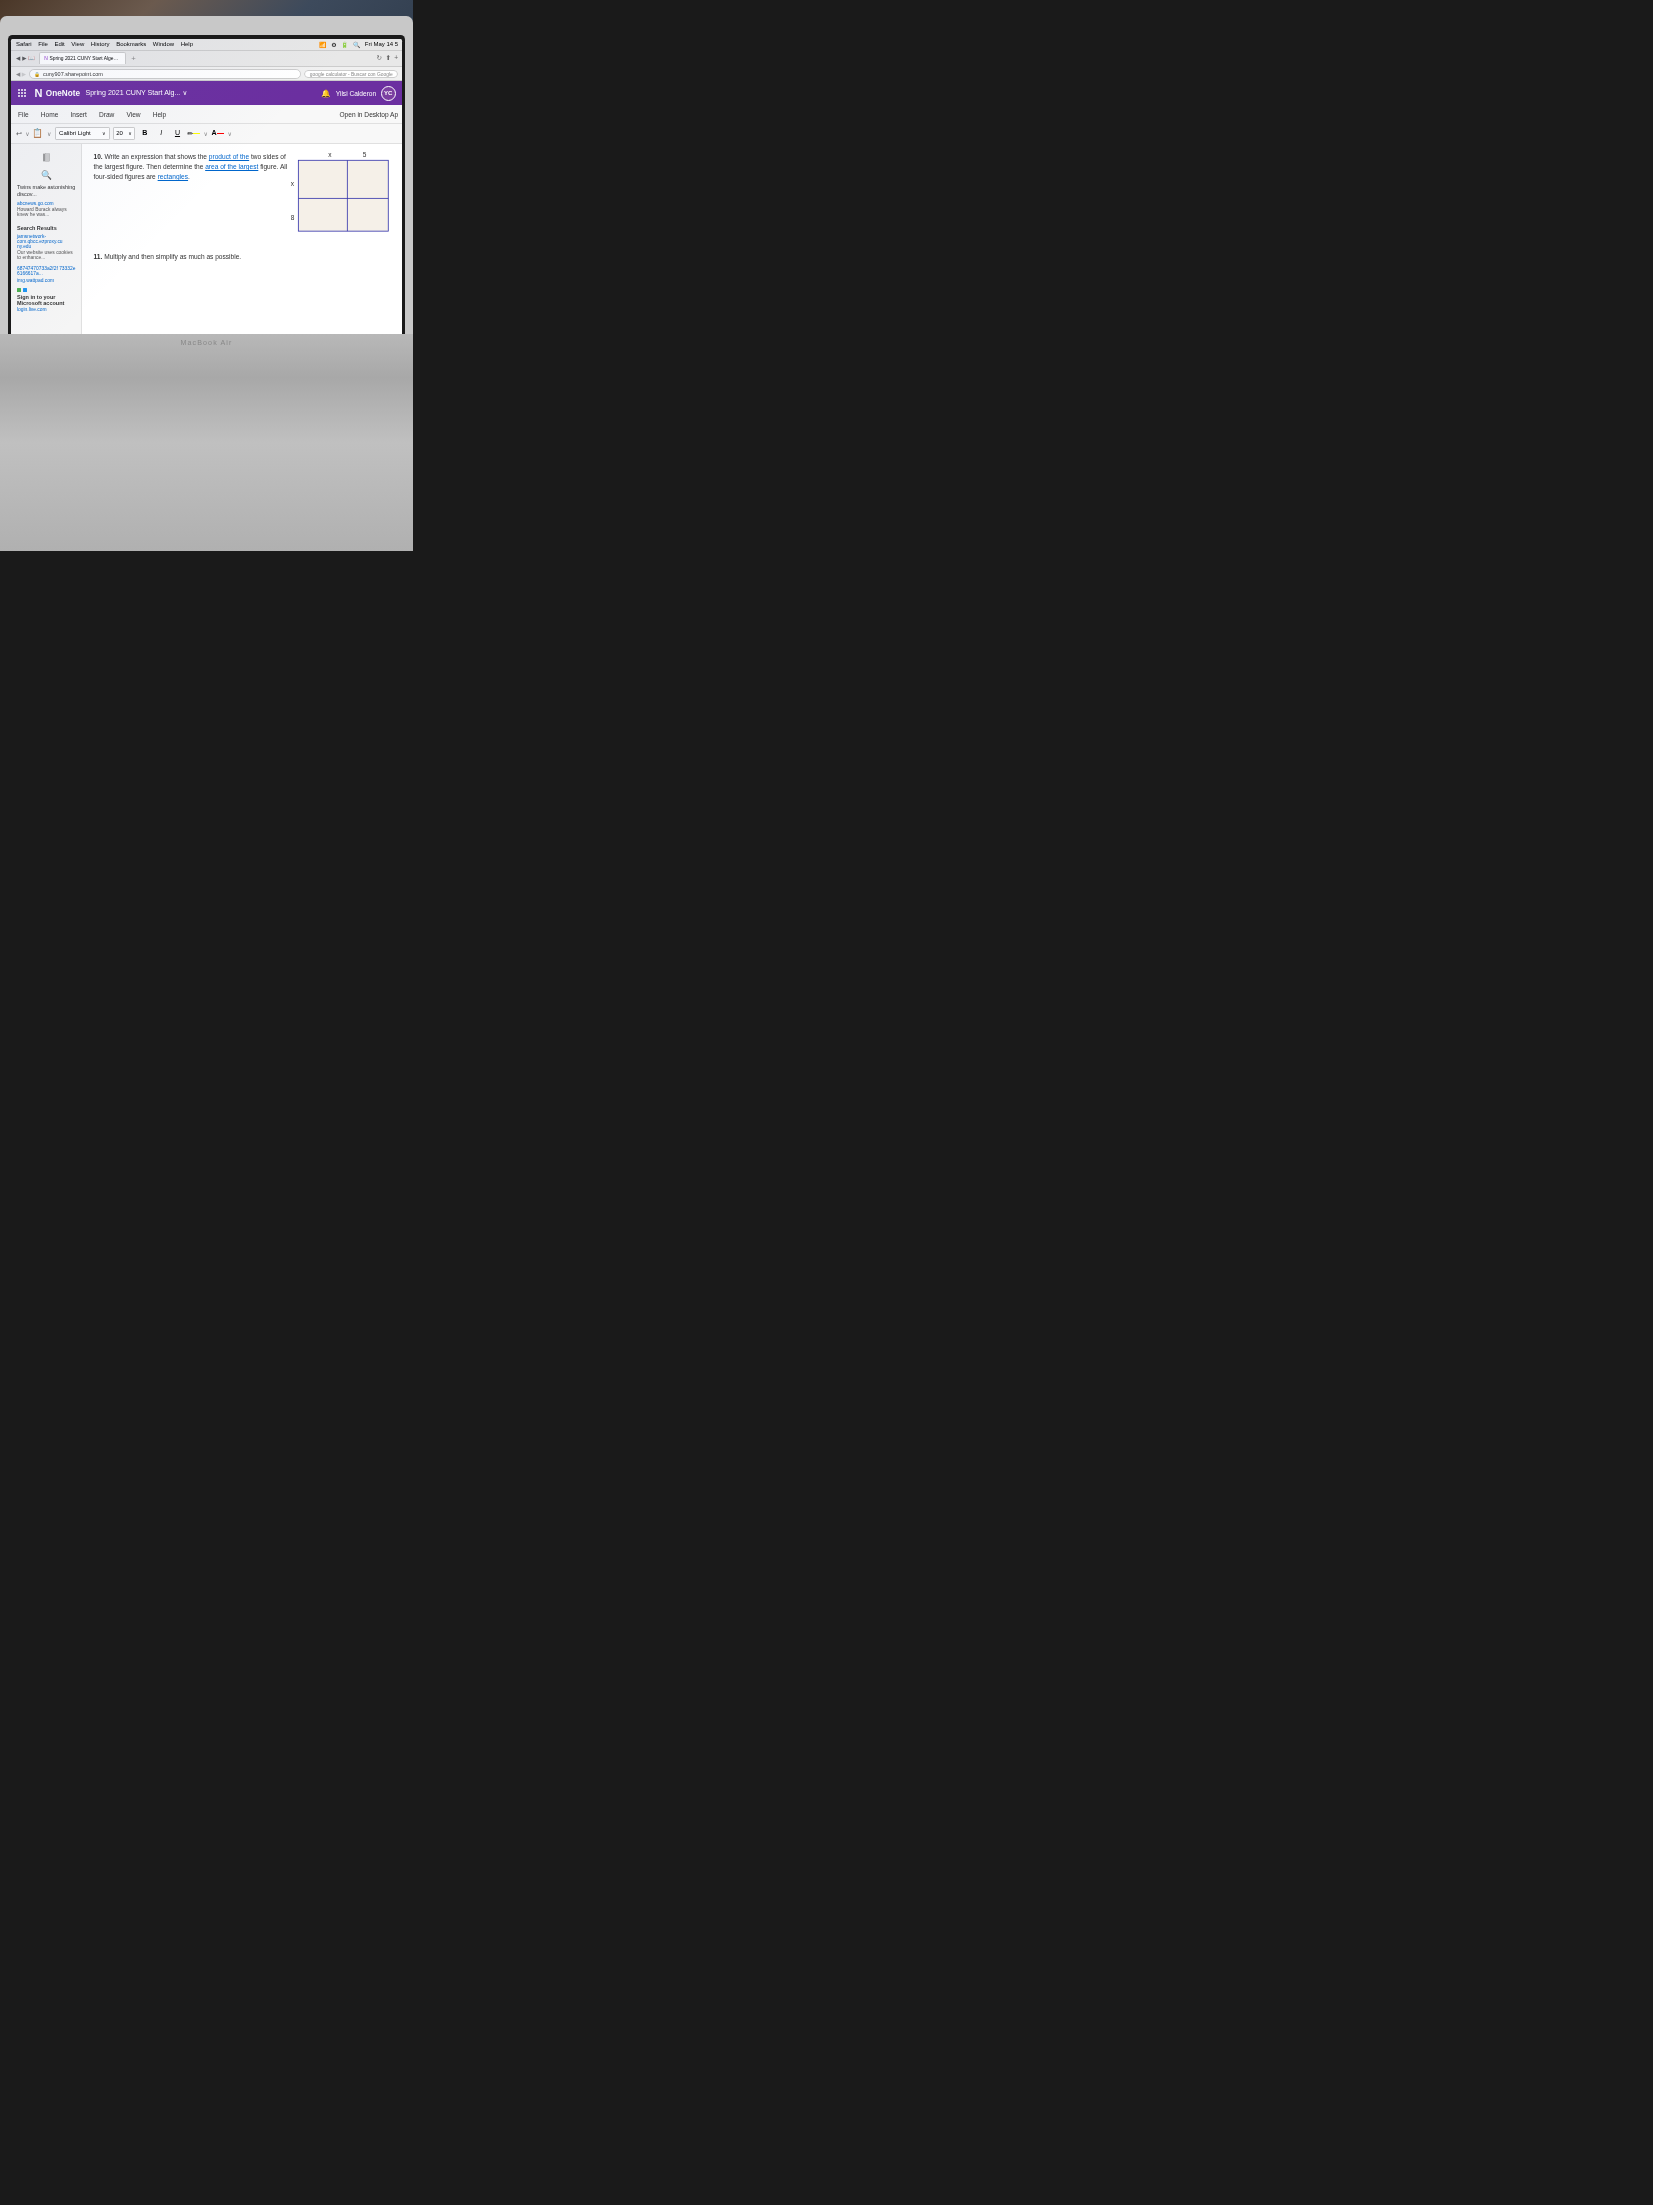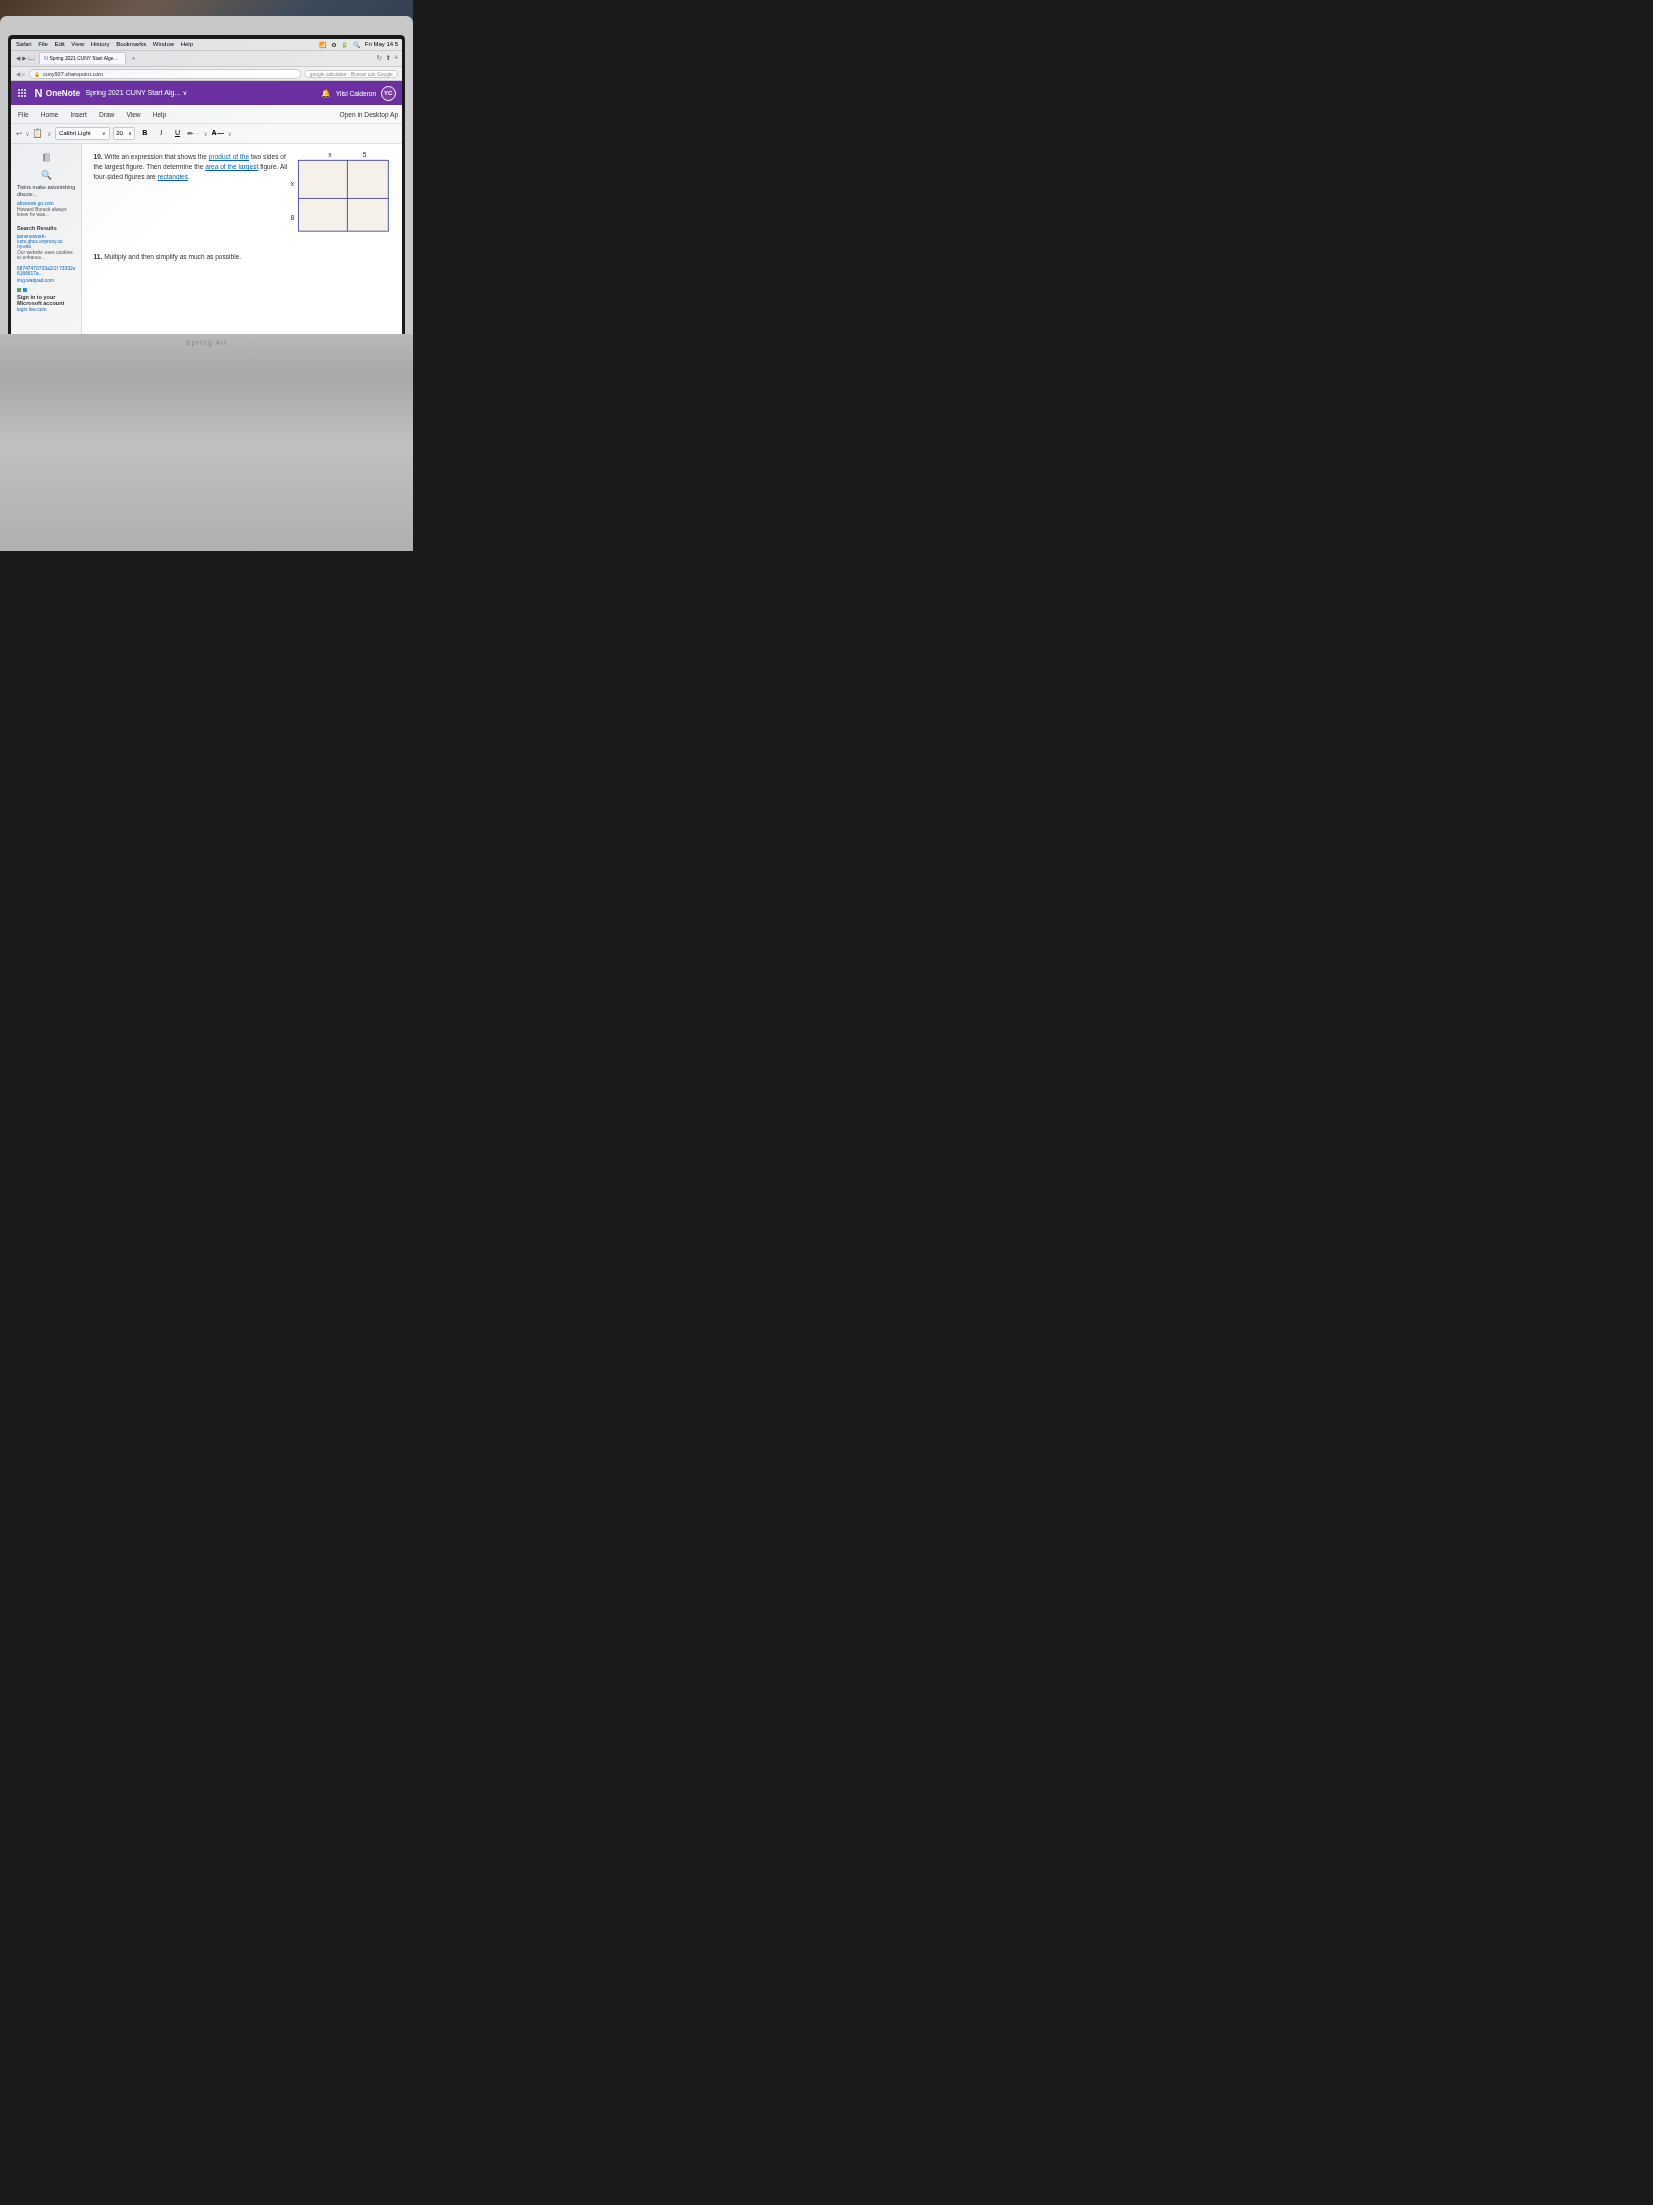--- a/index.html
+++ b/index.html
@@ -700,21 +700,21 @@
         <span style="font-size:6.6px;color:white;font-weight:bold;">N</span>
       </div>
     <div class="dock-icon" style="background:#217346;">
         <span style="font-size:6.6px;color:white;font-weight:bold;">X</span>
       </div>
     <div class="dock-icon" style="background:#555;">🗑️</div>
   </div>
 
 </div>
 
-<div class="macbook-label">Spring Air</div>
+<div class="macbook-label">MacBook Air</div>
 
 <div class="keyboard-area">
   <div class="keyboard">
 
     <div class="key-row">
       <div class="key key-fn">esc</div>
       <div class="key key-fn">#<br>F1</div>
       <div class="key key-fn">F2</div>
       <div class="key key-fn">go<br>F3</div>
       <div class="key key-fn">Q<br>F4</div>

